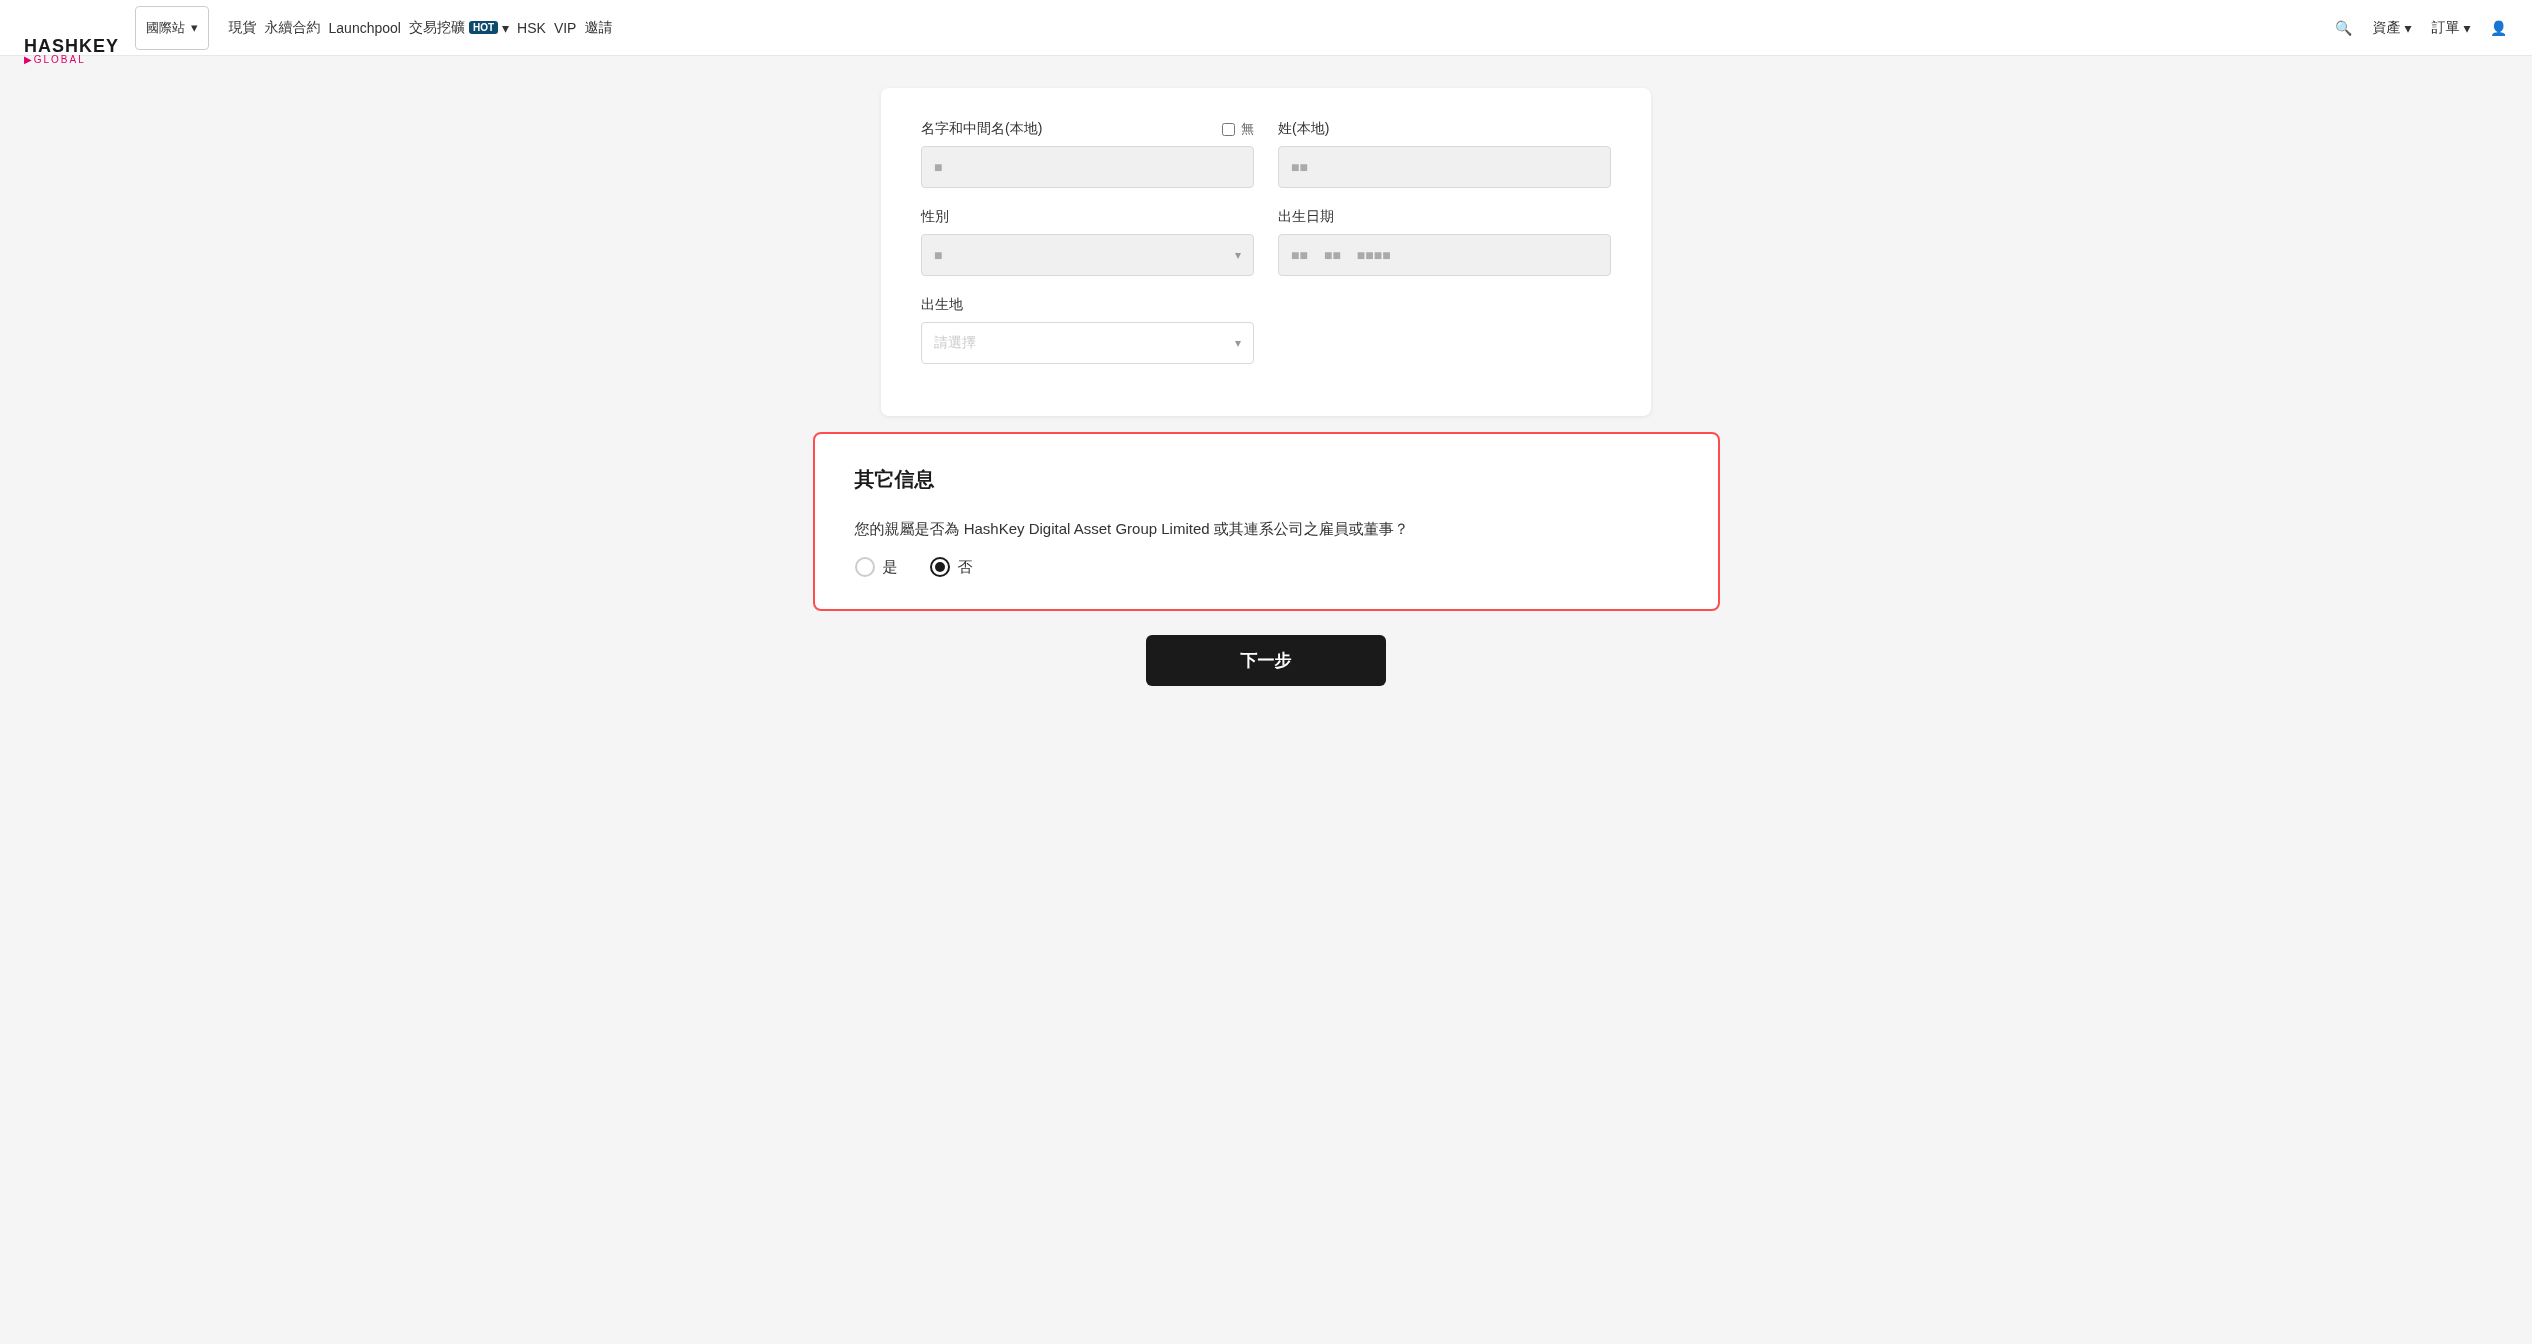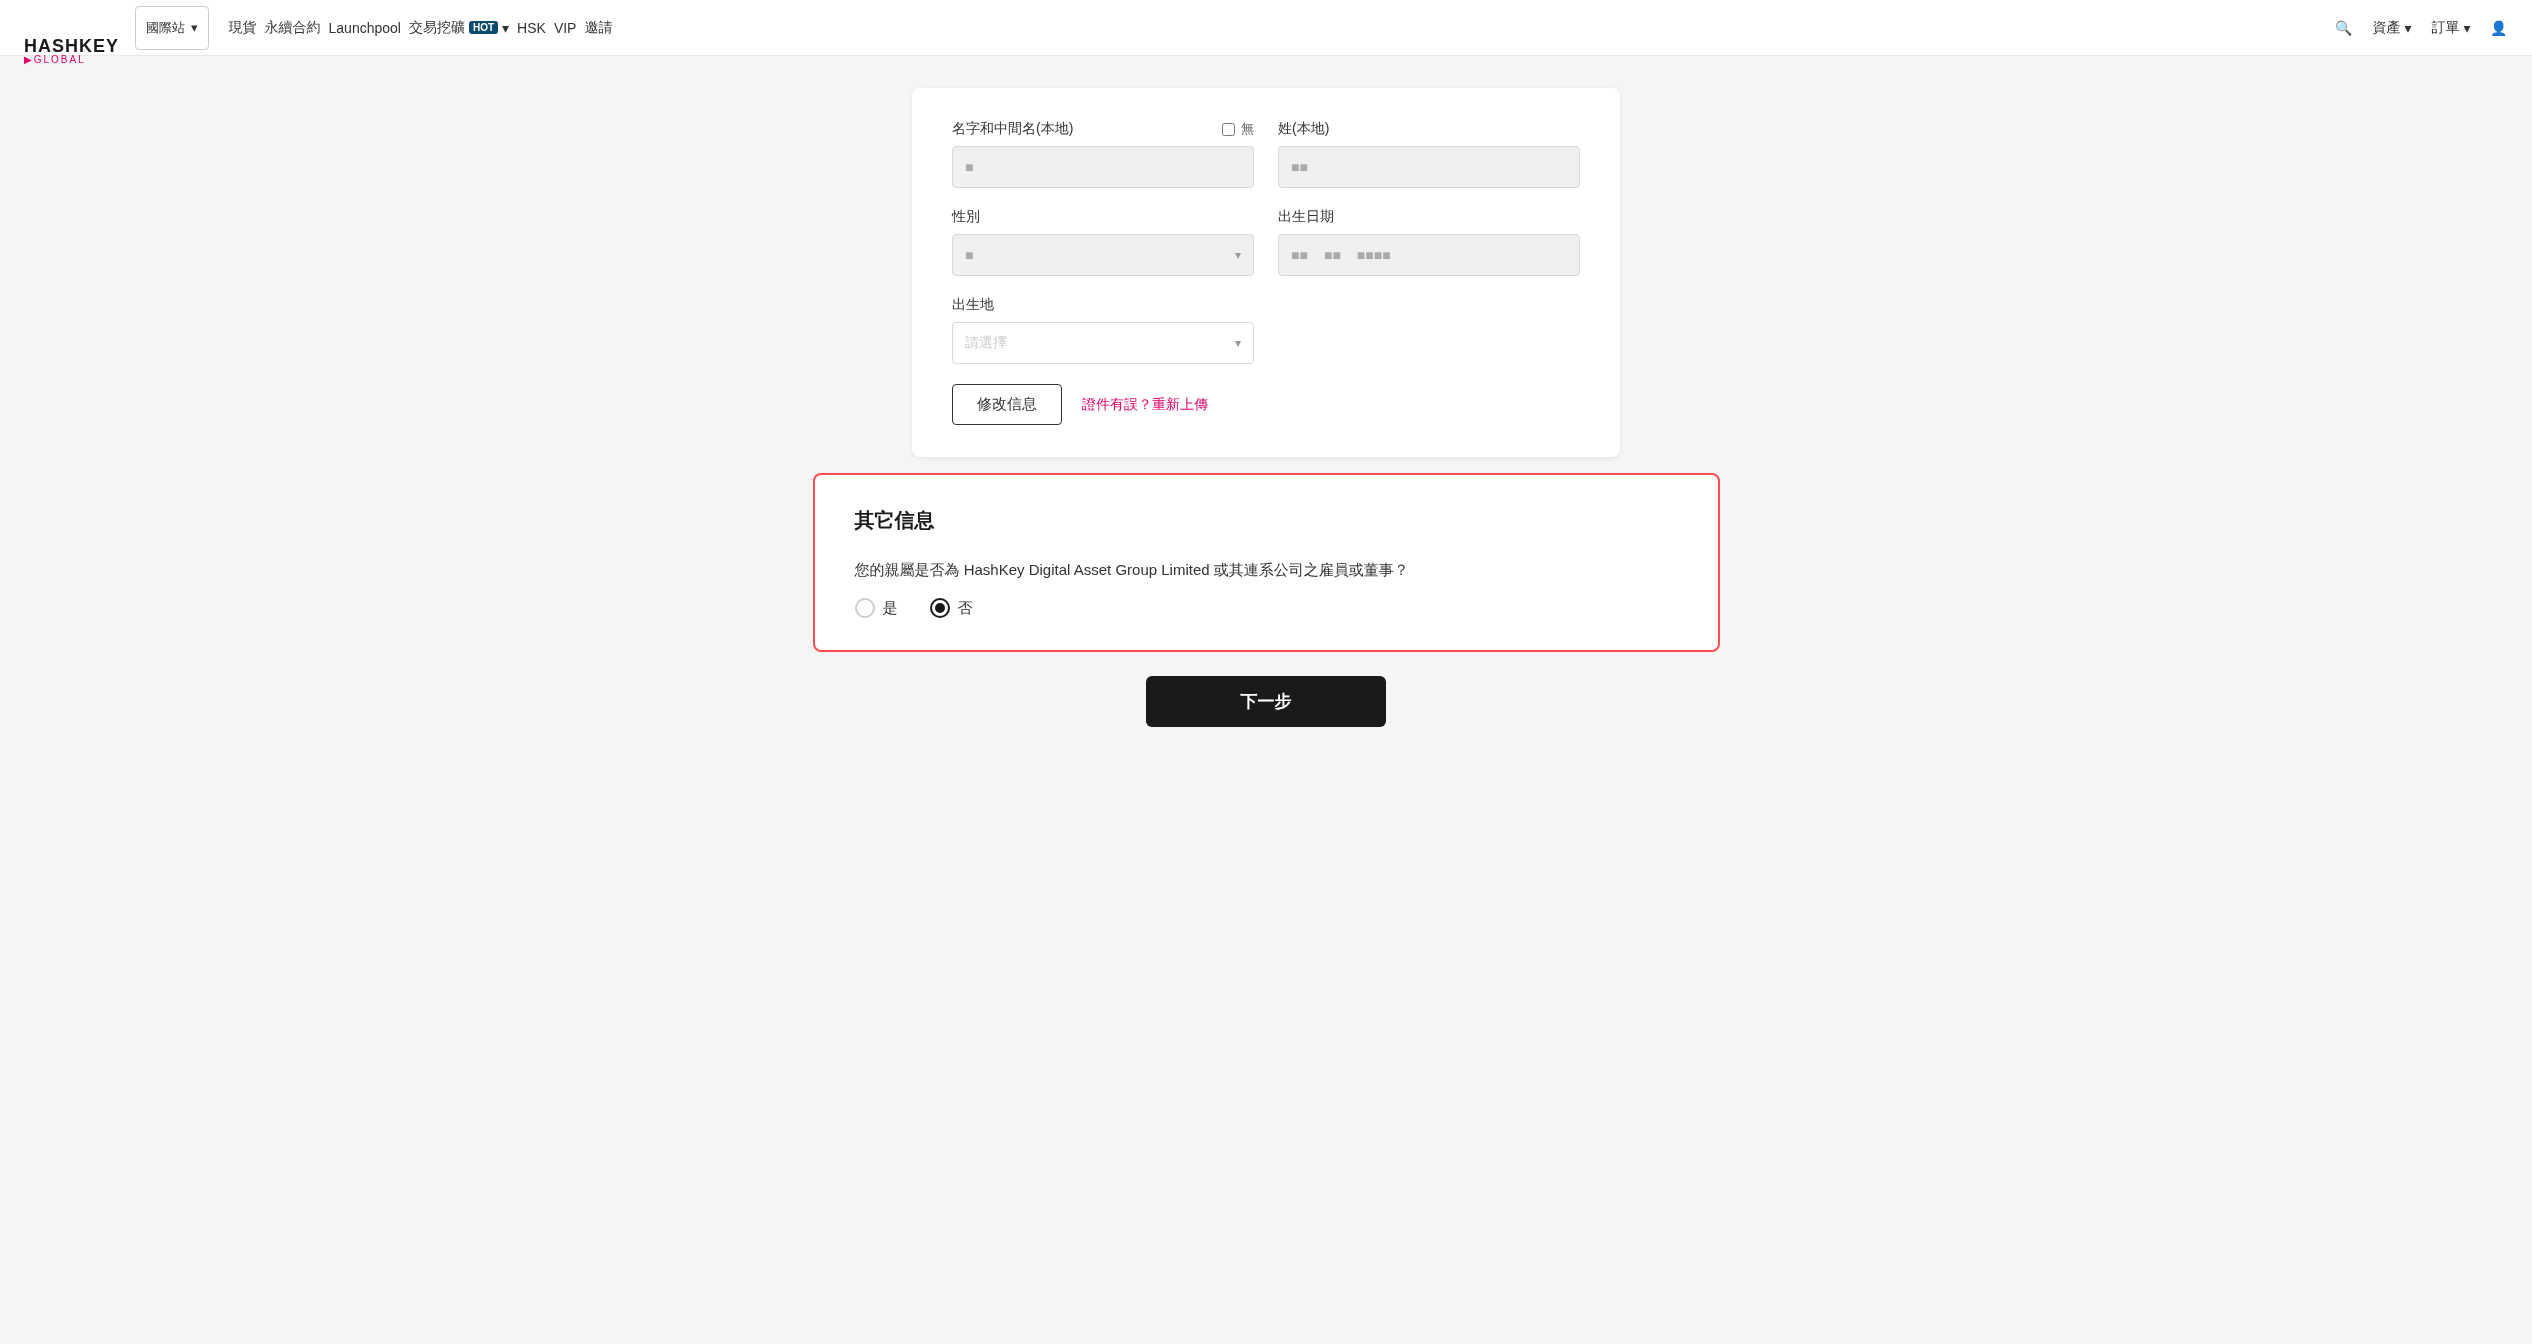--- a/index.html
+++ b/index.html
@@ -96,21 +96,21 @@
       margin-top: 56px;
       padding: 32px 0;
       display: flex;
       flex-direction: column;
       align-items: center;
       background: #f5f5f5;
       min-height: calc(100vh - 56px);
     }
 
     .form-container {
-      width: 708px;
+      width: 770px;
       background: #fff;
       border-radius: 8px;
       padding: 32px 40px;
       margin-bottom: 16px;
       box-shadow: 0 1px 4px rgba(0,0,0,0.08);
     }
 
     .form-row {
       display: flex;
       gap: 24px;
@@ -390,24 +390,20 @@
         <div class="form-select" style="background:#fff;">
           <span style="color:#ccc;">請選擇</span>
           <span class="select-arrow">▾</span>
         </div>
       </div>
       <div class="form-group">
         
       </div>
     </div>
 
-    <div class="form-actions">
-      <button class="btn-modify">修改信息</button>
-      <a class="link-re-upload">證件有誤？重新上傳</a>
-    </div>
   </div>
 
   <div class="other-info-section">
     <div class="section-title">其它信息</div>
     <div class="question-text">您的親屬是否為 HashKey Digital Asset Group Limited 或其連系公司之雇員或董事？</div>
     <div class="radio-group">
       <label class="radio-option">
         <div class="radio-circle"></div>
         <span>是</span>
       </label>

